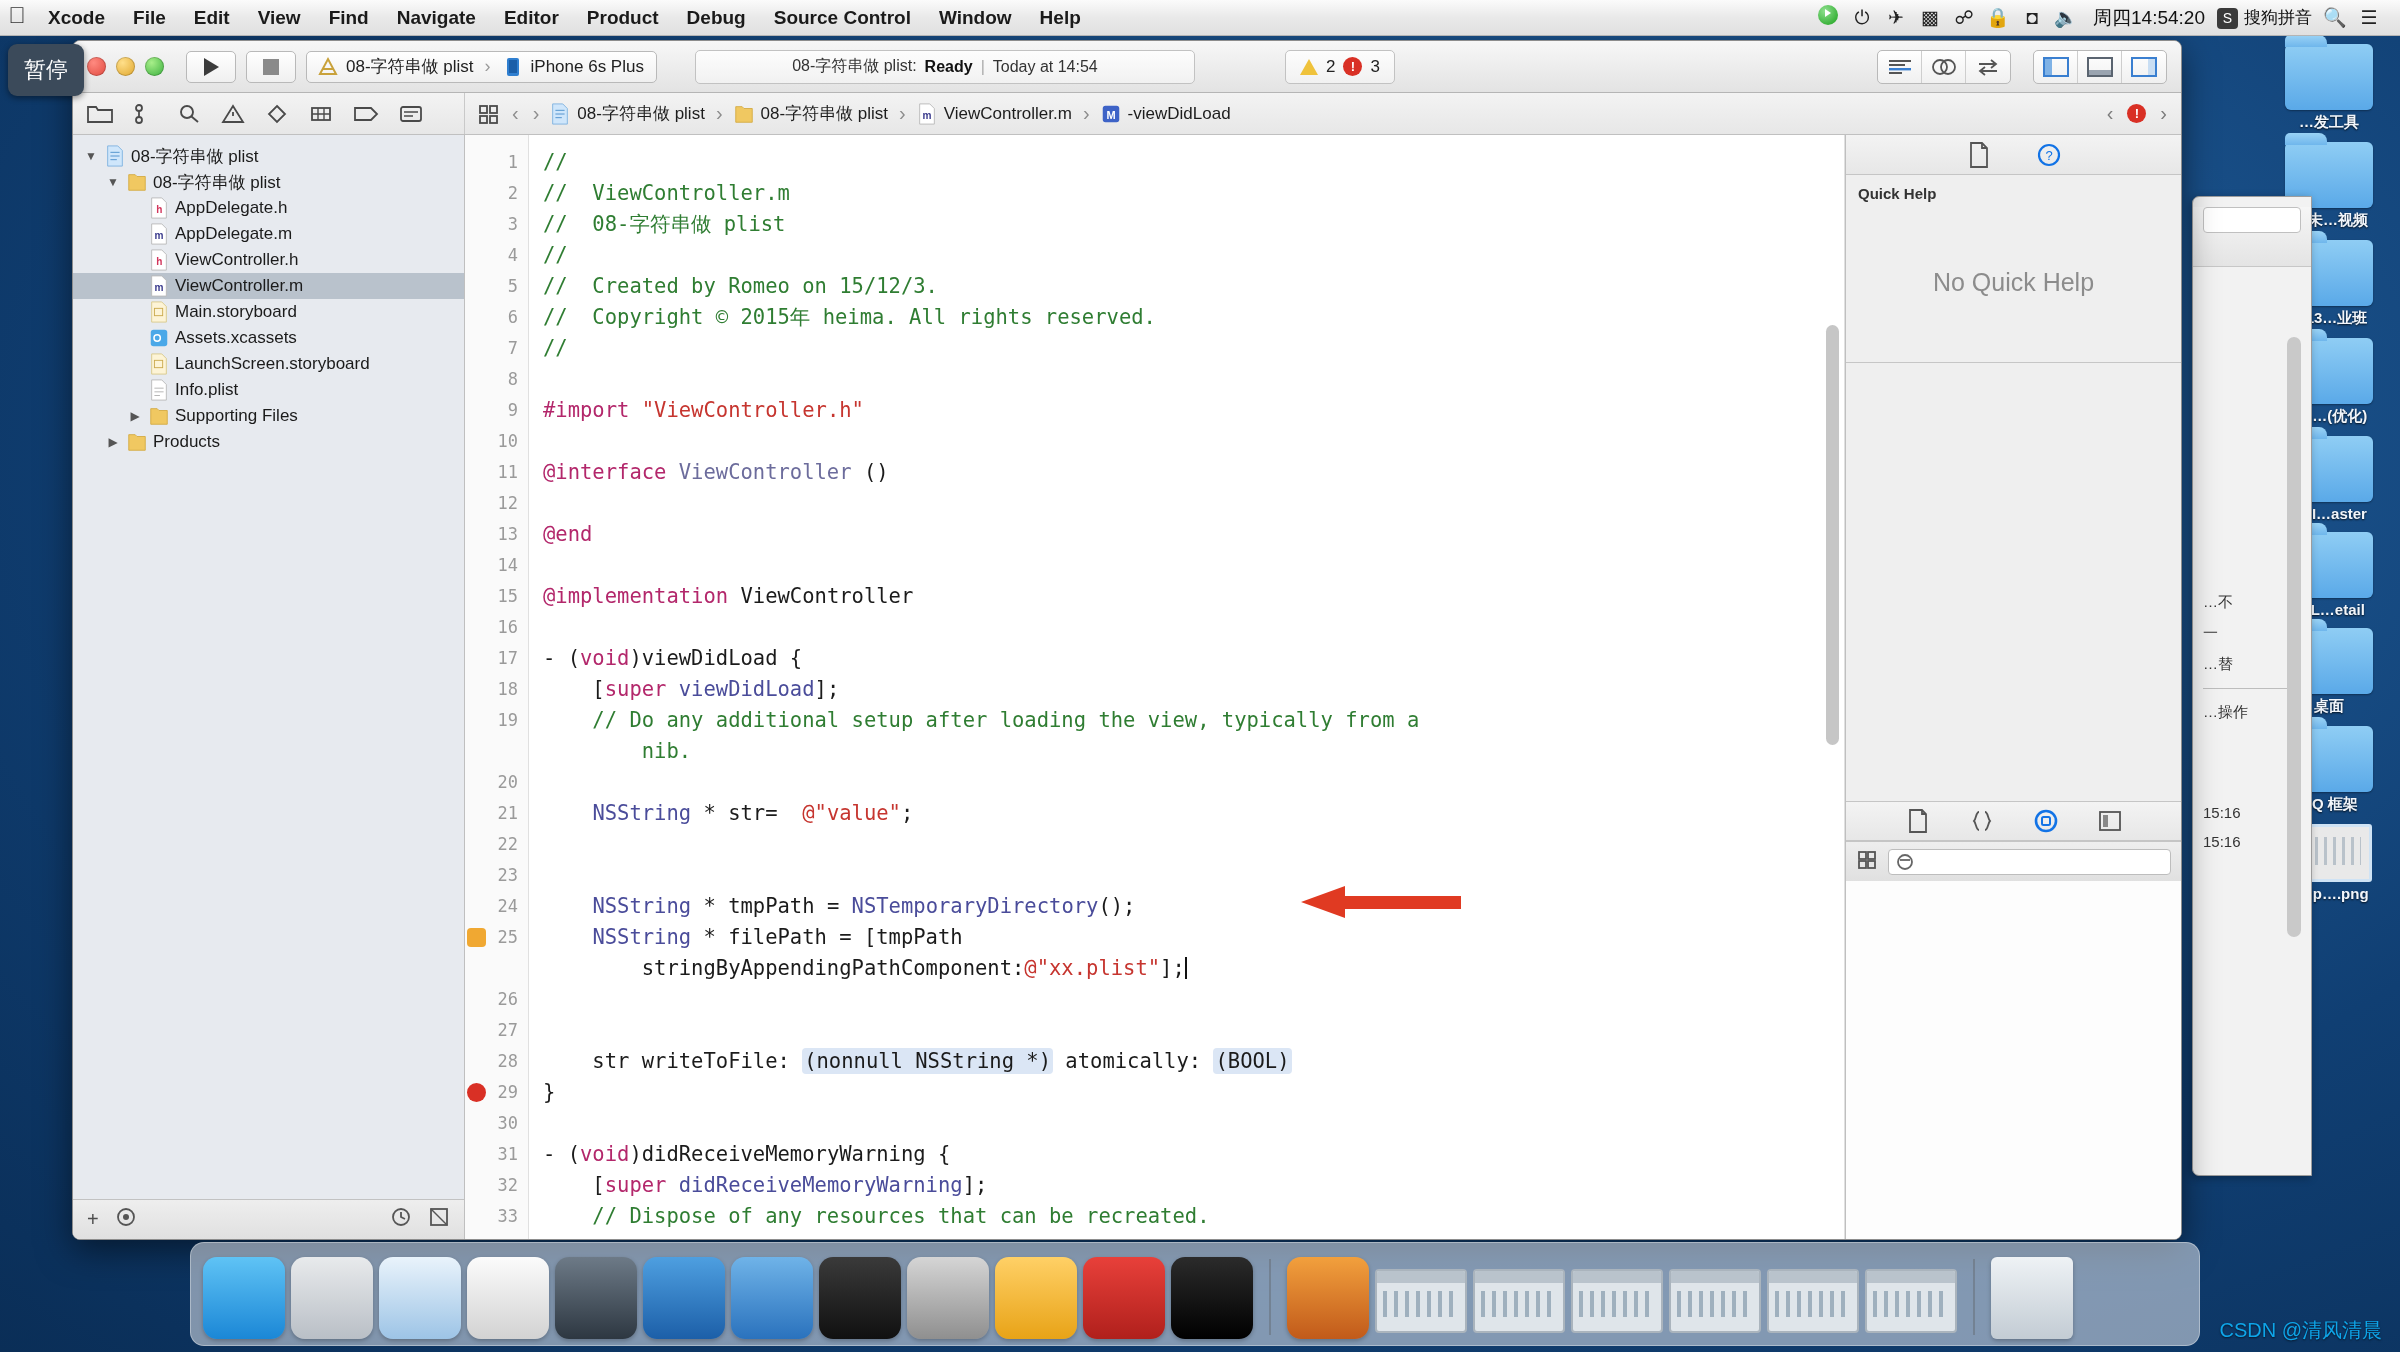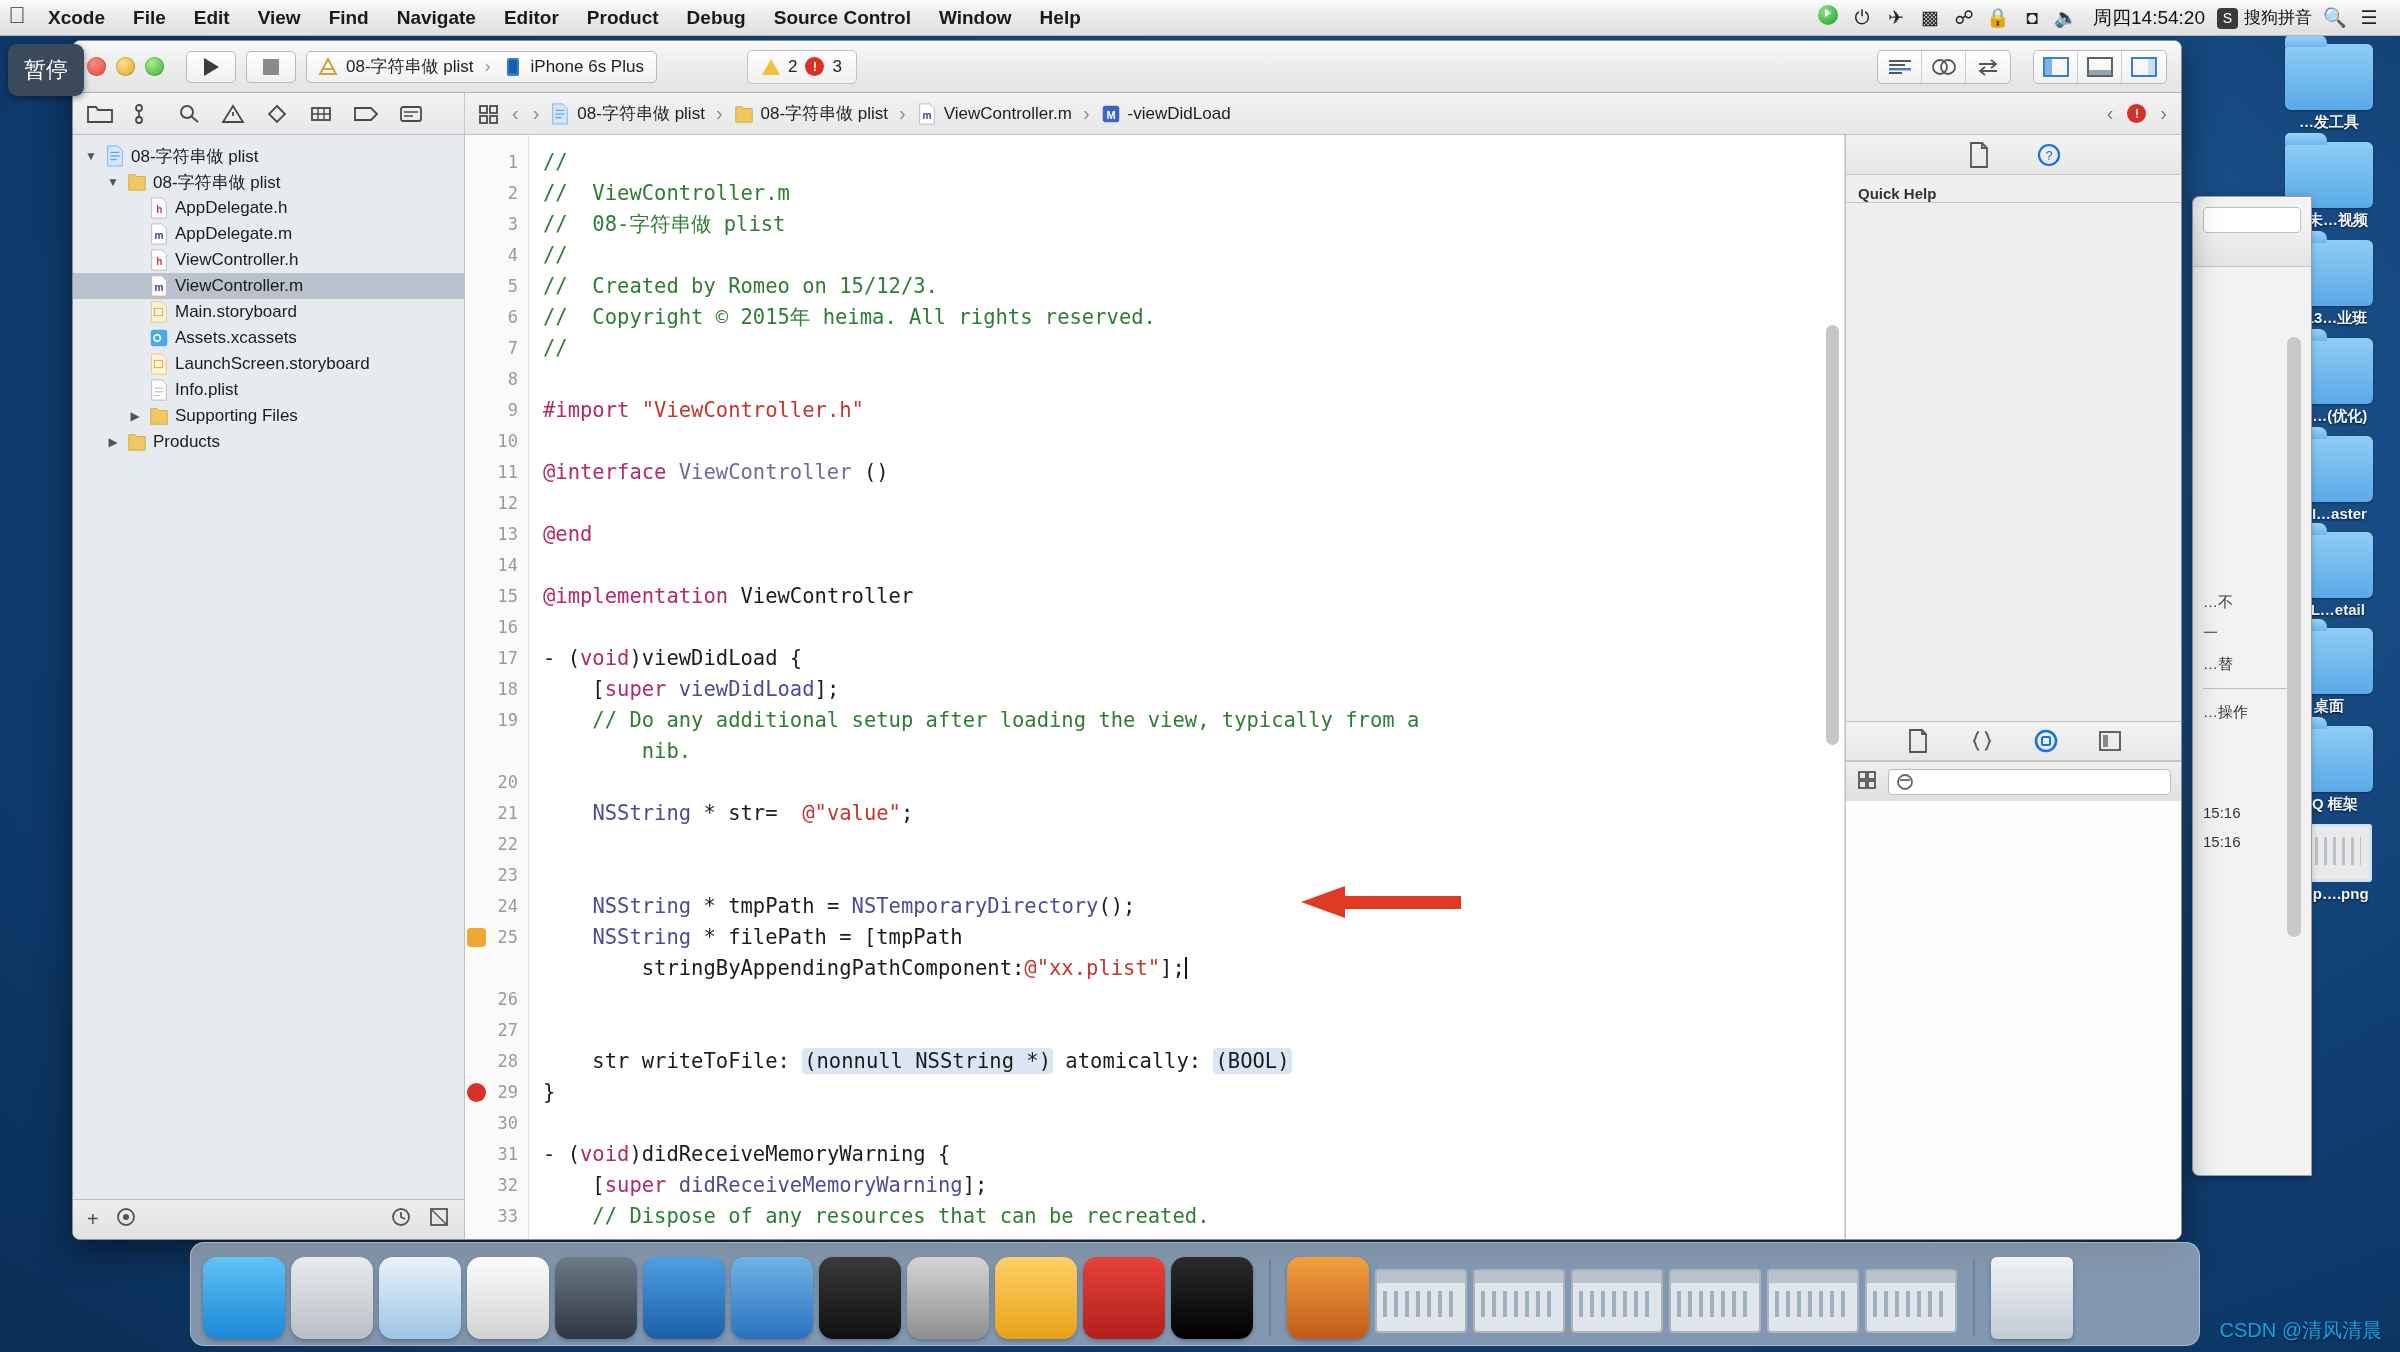--- a/index.html
+++ b/index.html
@@ -319,20 +319,26 @@
         </svg>
         <span>08-字符串做 plist</span>
         <span class="chev-sep">›</span>
         <svg class="mini-icon" viewBox="0 0 22 22">
           <rect x="5" y="2" width="12" height="18" rx="2" fill="#2f7fd0"></rect>
           <rect x="7" y="4" width="8" height="13" fill="#1a5ea8"></rect>
         </svg>
         <span>iPhone 6s Plus</span>
       </div>
 
+      <div class="status-box">
+        <span>08-字符串做 plist:</span>
+        <b>Ready</b>
+        <span class="sep">|</span>
+        <span>Today at 14:54</span>
+      </div>
 
       <div class="issue-box">
         <span class="warn-tri"></span>
         <span>2</span>
         <span class="err-circ">!</span>
         <span>3</span>
       </div>
 
       <div class="tb-right">
         <div class="seg">
@@ -654,20 +660,21 @@
               </svg>
           </div>
           <div class="itab active">
             <svg width="26" height="26" viewBox="0 0 26 26">
                 <circle cx="13" cy="13" r="10" fill="none" stroke="#1273e6" stroke-width="2.2"></circle>
                 <text x="13" y="18" font-size="13" text-anchor="middle" fill="#1273e6" font-family="Liberation Sans">?</text>
               </svg>
           </div>
         </div>
         <div class="insp-title">Quick Help</div>
+        <div class="insp-empty">No Quick Help</div>
         <div class="insp-divider"></div>
         <div style="flex:1;background:#efefef"></div>
 
         <div class="insp-lower">
           <div class="insp-lower-tabs">
             <div class="itab">
               <svg width="20" height="24" viewBox="0 0 20 24">
                   <path d="M2 1 h12 l4 4 v18 H2 Z" fill="none" stroke="#555" stroke-width="1.8"></path>
                   <path d="M14 1 v4 h4" fill="none" stroke="#555" stroke-width="1.8"></path>
                 </svg>

